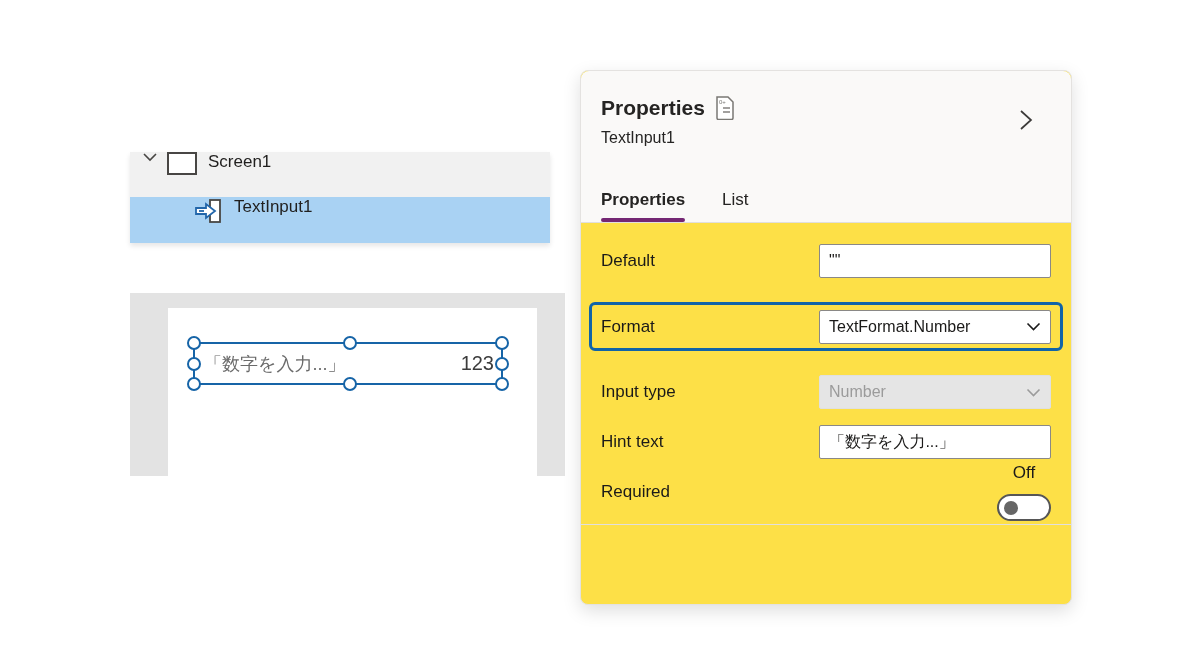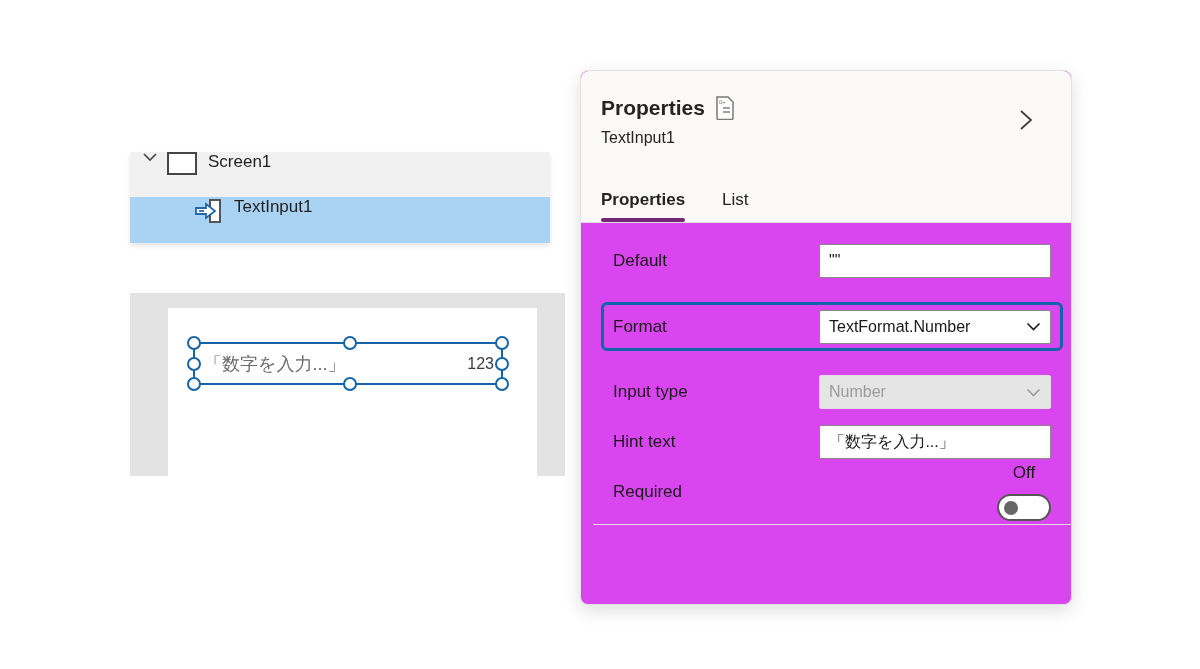--- a/index.html
+++ b/index.html
@@ -15,43 +15,43 @@
   .tree-label { font-size:17px; margin-left:11px; }
   .screen-icon { width:30px; height:23px; border:2px solid #484644; background:#fff; margin-left:9px; }
 
   
   .canvas-backdrop { left:130px; top:293px; width:435px; height:183px; background:#e3e3e3; position:absolute; }
   .canvas-white { left:38px; top:15px; width:369px; height:168px; background:#fff; position:absolute; }
   .ctl { position:absolute; left:25px; top:34px; width:310px; height:43px;
          border:2px solid #1664a7; background:#fff; display:flex; align-items:center; }
   .ctl .hint { color:#6a6a6a; font-size:18px; padding-left:9px; flex:1;
                white-space:nowrap; overflow:hidden; }
-  .ctl .val { color:#3c3c3c; font-size:16px; padding-right:7px; }
+  .ctl .val { color:#3c3c3c; font-size:20px; padding-right:7px; }
   .handle { position:absolute; width:14px; height:14px; border-radius:50%;
             background:#fff; border:2px solid #1664a7; }
 
   
   .props-panel { left:580px; top:70px; width:492px; height:535px; position:absolute;
-                 background:#d946ef; border:1px solid #e4e2e0; border-radius:8px;
+                 background:#fde047; border:1px solid #e4e2e0; border-radius:8px;
                  box-shadow:0 6px 18px rgba(0,0,0,.13); }
   .panel-header { background:#faf9f8; border-bottom:1px solid #e1dfdd;
                   border-radius:8px 8px 0 0; height:152px; position:relative;
                   padding:25px 20px 0 20px; }
   .panel-title-row { display:flex; align-items:center; gap:10px; }
   .panel-title { font-size:21px; font-weight:bold; color:#252423; }
   .panel-subtitle { font-size:16px; margin-top:9px; color:#252423; }
   .collapse-btn { position:absolute; right:34px; top:36px; width:22px; height:26px;
                   display:flex; align-items:center; justify-content:center; cursor:pointer; }
   .tabs { position:absolute; left:20px; bottom:0; display:flex; gap:37px; }
   .tab { font-size:17px; padding-bottom:12px; position:relative; cursor:pointer; color:#252423; }
   .tab.active { font-weight:bold; }
   .tab.active::after { content:""; position:absolute; left:0; right:0; bottom:0;
                        height:4px; background:#742774; border-radius:2px; }
 
-  .panel-body { padding:13px 20px 0 32px; }
+  .panel-body { padding:13px 20px 0 20px; }
   .prow { height:50px; display:flex; align-items:center; justify-content:space-between; }
   .plabel { font-size:17px; color:#1b1a19; }
   .pinput { width:232px; height:34px; border:1px solid #8a8886; border-radius:2px;
             background:#fff; display:flex; align-items:center; padding:0 9px;
             font-size:16px; color:#1b1a19; white-space:nowrap; overflow:hidden; }
   .pdrop { justify-content:space-between; }
   .pdrop.disabled { background:#e5e5e5; border-color:#e0e0e0; color:#9b9b9b; }
   .row-highlight { border:3px solid #1164a8; border-radius:6px; margin:16px -12px; padding:0 9px; }
   .row-highlight .prow { height:43px; }
 

